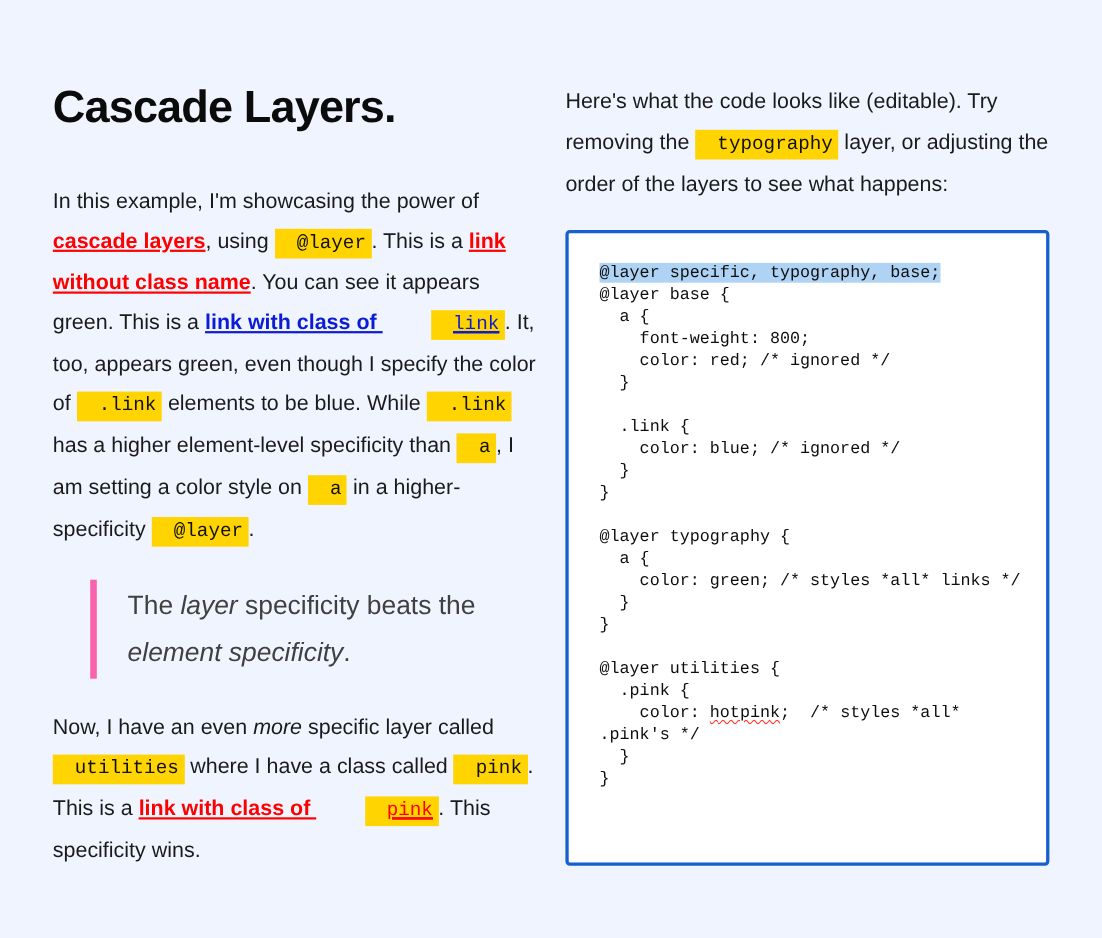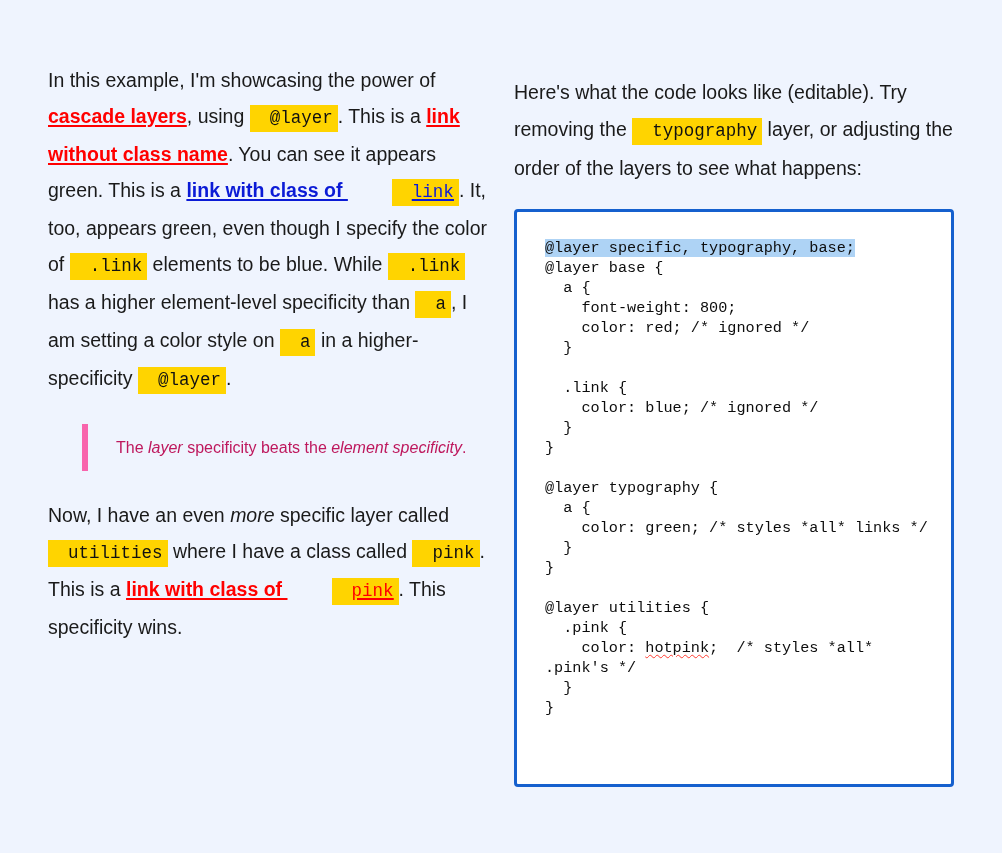--- a/index.html
+++ b/index.html
@@ -84,23 +84,23 @@
   a.lnk-red code.chip  { color: #ff0000; }
   a.lnk-blue code.chip { color: #0b1bd6; }
 
   em { font-style: italic; }
 
   
   blockquote.note {
     margin: 26px 0 26px 34px;
     padding: 2px 0 2px 28px;
     border-left: 6px solid #f864ac;
-    font-size: 16px;
+    font-size: 24px;
     line-height: 43px;
-    color: #be185d;
+    color: #404040;
   }
   blockquote.note p { margin: 0; }
 
   
   .code-panel {
     margin-top: 22px;
     background: #ffffff;
     border: 3px solid #1560ce;
     border-radius: 4px;
     padding: 26px 22px 30px 28px;
@@ -128,20 +128,21 @@
     text-underline-offset: 2px;
   }
 </style>
 </head>
 <body>
 
 <div class="page">
 
   <div class="col-left">
 
+    <h1 class="page-title">Cascade Layers.</h1>
 
     <p class="copy">
       <span>In this example, I'm showcasing the power of </span><a class="lnk lnk-red" href="#">cascade layers</a><span>, using </span><code class="chip">@layer</code><span>. This is a </span><a class="lnk lnk-red" href="#">link without class name</a><span>. You can see it appears green. This is a </span><a class="lnk lnk-blue" href="#"><span>link with class of </span><code class="chip">link</code></a><span>. It, too, appears green, even though I specify the color of </span><code class="chip">.link</code><span> elements to be blue. While </span><code class="chip">.link</code><span> has a higher element-level specificity than </span><code class="chip">a</code><span>, I am setting a color style on </span><code class="chip">a</code><span> in a higher-specificity </span><code class="chip">@layer</code><span>.</span>
     </p>
 
     <blockquote class="note">
       <p><span>The </span><em>layer</em><span> specificity beats the </span><em>element specificity</em><span>.</span></p>
     </blockquote>
 
     <p class="copy">

